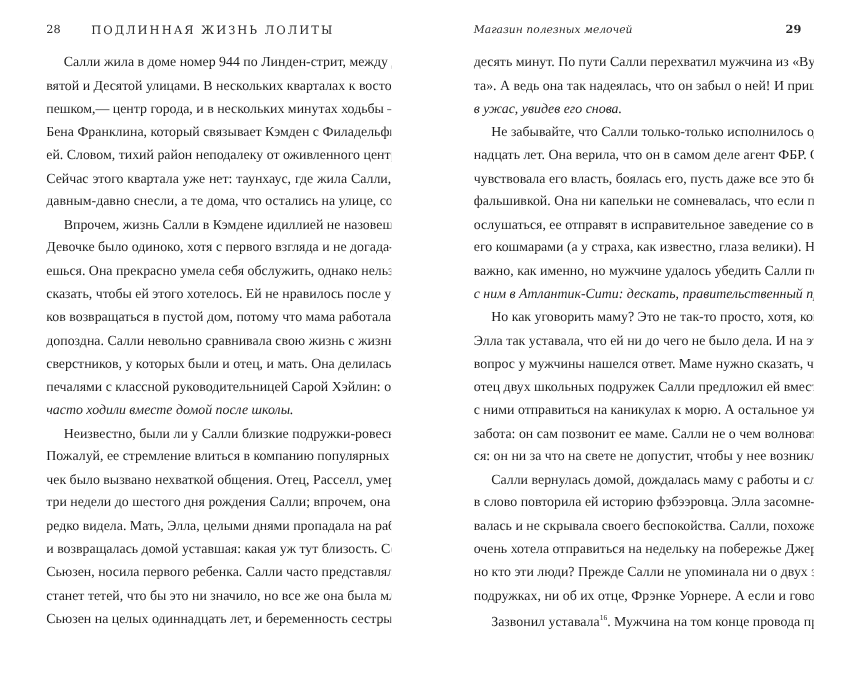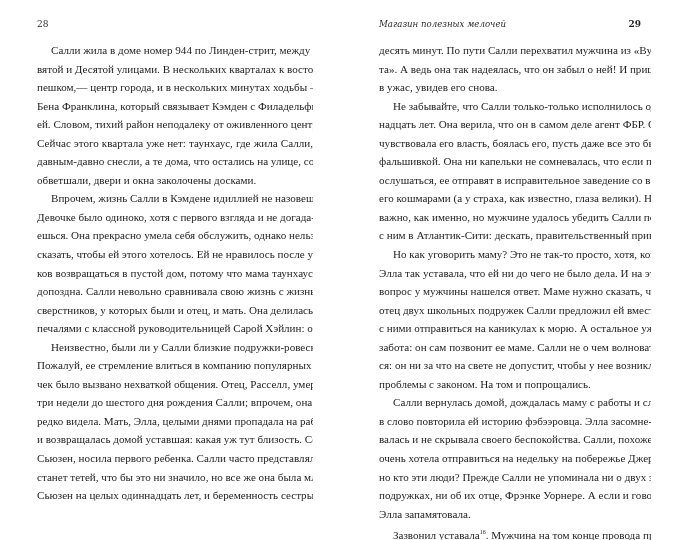--- a/index.html
+++ b/index.html
@@ -11,49 +11,50 @@
   .runhead{position:absolute;top:19px;font-size:9px;color:#2a2a2a;}
   .left .pnum{left:37px;}
   .left .rtitle{left:73px;letter-spacing:1.6px;font-size:9.2px;}
   .right .rtitle{left:37px;font-style:italic;font-size:8.6px;}
   .right .pnum{right:44px;font-weight:bold;}
   .body{position:absolute;top:41px;font-size:11.1px;line-height:18.55px;text-align:justify;
         font-family:"Liberation Serif","DejaVu Serif",serif;}
   .left .body{left:37px;width:276px;}
   .right .body{left:37px;width:272px;}
   .ln{display:block;white-space:nowrap;text-align-last:justify;text-align:justify;height:18.55px;overflow:hidden;}
-  .ln.last{text-align-last:left;}
+  .ln.last{text-align-last:left;font-style:italic;}
   .ln.indent{text-indent:14px;}
   sup{font-size:6px;vertical-align:5px;}
 </style>
 </head>
 <body>
 
 <div class="page left">
   <span class="runhead pnum">28</span>
+  <span class="runhead rtitle">ПОДЛИННАЯ ЖИЗНЬ ЛОЛИТЫ</span>
   <div class="body" id="left-body">
       <div>
         <span class="ln indent ">Салли жила в доме номер 944 по Линден-стрит, между Де-</span>
         <span class="ln ">вятой и Десятой улицами. В нескольких кварталах к востоку —</span>
         <span class="ln ">пешком,— центр города, и в нескольких минутах ходьбы — мост</span>
         <span class="ln ">Бена Франклина, который связывает Кэмден с Филадельфи-</span>
         <span class="ln ">ей. Словом, тихий район неподалеку от оживленного центра.</span>
         <span class="ln ">Сейчас этого квартала уже нет: таунхаус, где жила Салли,</span>
         <span class="ln ">давным-давно снесли, а те дома, что остались на улице, совсем</span>
-        <span class="ln last">обветшали, двери и окна заколочены досками.</span>
       </div>
       <div>
         <span class="ln indent ">Впрочем, жизнь Салли в Кэмдене идиллией не назовешь.</span>
         <span class="ln ">Девочке было одиноко, хотя с первого взгляда и не догада-</span>
         <span class="ln ">ешься. Она прекрасно умела себя обслужить, однако нельзя</span>
         <span class="ln ">сказать, чтобы ей этого хотелось. Ей не нравилось после уро-</span>
-        <span class="ln ">ков возвращаться в пустой дом, потому что мама таунхаус</span>
+        <span class="ln ">ков возвращаться в пустой дом, потому что мама работала</span>
         <span class="ln ">допоздна. Салли невольно сравнивала свою жизнь с жизнью</span>
         <span class="ln ">сверстников, у которых были и отец, и мать. Она делилась</span>
         <span class="ln ">печалями с классной руководительницей Сарой Хэйлин: они</span>
+        <span class="ln last">часто ходили вместе домой после школы.</span>
       </div>
       <div>
         <span class="ln indent ">Неизвестно, были ли у Салли близкие подружки-ровесницы.</span>
         <span class="ln ">Пожалуй, ее стремление влиться в компанию популярных дево-</span>
         <span class="ln ">чек было вызвано нехваткой общения. Отец, Расселл, умер за</span>
         <span class="ln ">три недели до шестого дня рождения Салли; впрочем, она его</span>
         <span class="ln ">редко видела. Мать, Элла, целыми днями пропадала на работе</span>
         <span class="ln ">и возвращалась домой уставшая: какая уж тут близость. Сестра,</span>
         <span class="ln ">Сьюзен, носила первого ребенка. Салли часто представляла, как</span>
         <span class="ln ">станет тетей, что бы это ни значило, но все же она была младше</span>
@@ -82,28 +83,26 @@
         <span class="ln last">с ним в Атлантик-Сити: дескать, правительственный приказ.</span>
       </div>
       <div>
         <span class="ln indent ">Но как уговорить маму? Это не так-то просто, хотя, конечно,</span>
         <span class="ln ">Элла так уставала, что ей ни до чего не было дела. И на этот</span>
         <span class="ln ">вопрос у мужчины нашелся ответ. Маме нужно сказать, что</span>
         <span class="ln ">отец двух школьных подружек Салли предложил ей вместе</span>
         <span class="ln ">с ними отправиться на каникулах к морю. А остальное уж его</span>
         <span class="ln ">забота: он сам позвонит ее маме. Салли не о чем волновать-</span>
         <span class="ln ">ся: он ни за что на свете не допустит, чтобы у нее возникли</span>
-        <span class="ln last">проблемы с законом. На том и попрощались.</span>
       </div>
       <div>
         <span class="ln indent ">Салли вернулась домой, дождалась маму с работы и слово</span>
         <span class="ln ">в слово повторила ей историю фэбээровца. Элла засомне-</span>
         <span class="ln ">валась и не скрывала своего беспокойства. Салли, похоже,</span>
         <span class="ln ">очень хотела отправиться на недельку на побережье Джерси,</span>
         <span class="ln ">но кто эти люди? Прежде Салли не упоминала ни о двух этих</span>
         <span class="ln ">подружках, ни об их отце, Фрэнке Уорнере. А если и говорила,</span>
-        <span class="ln last">Элла запамятовала.</span>
       </div>
       <div>
         <span class="ln indent"><span>Зазвонил уставала</span><sup>16</sup><span>. Мужчина на том конце провода пред-</span></span>
       </div>
     </div>
 </div>
 
 </body></html>

